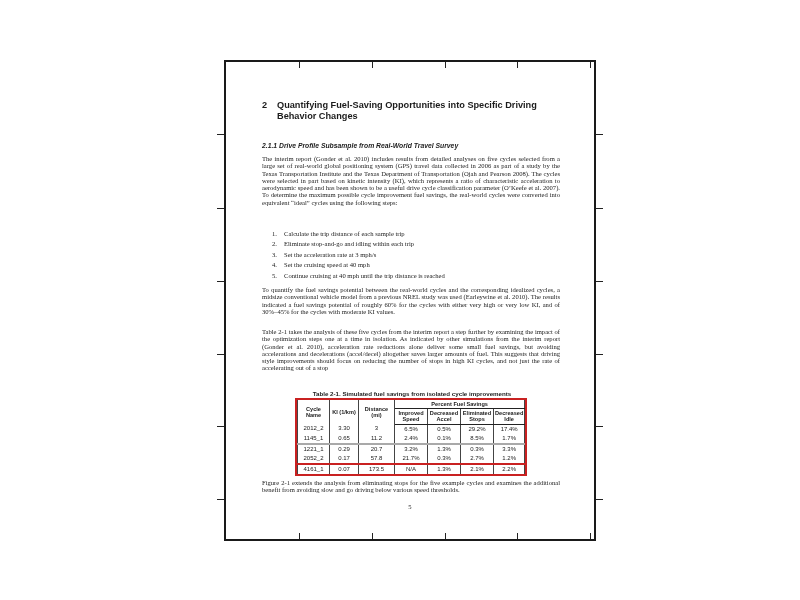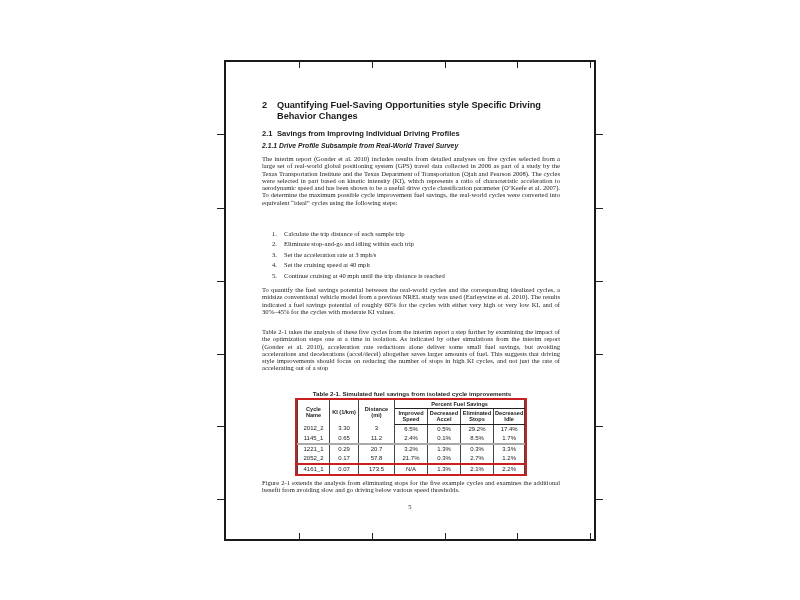--- a/index.html
+++ b/index.html
@@ -58,25 +58,21 @@
     <span class="tick h" style="left:-9px;top:437px;"></span>
     <span class="tick h" style="right:-9px;top:72px;"></span>
     <span class="tick h" style="right:-9px;top:146px;"></span>
     <span class="tick h" style="right:-9px;top:219px;"></span>
     <span class="tick h" style="right:-9px;top:292px;"></span>
     <span class="tick h" style="right:-9px;top:364px;"></span>
     <span class="tick h" style="right:-9px;top:437px;"></span>
 
     <div class="h1">
       <span class="num">2</span>
-      <span>Quantifying Fuel-Saving Opportunities style Specific Driving Behavior Changes</span>
-    </div>
-    <div class="h2">
-      <span class="num">2.1</span>
-      <span>Savings from Improving Individual Driving Profiles</span>
+      <span>Quantifying Fuel-Saving Opportunities into Specific Driving Behavior Changes</span>
     </div>
     <div class="h3">
       <span class="num">2.1.1</span>
       <span>Drive Profile Subsample from Real-World Travel Survey</span>
     </div>
 
     <div class="para" id="para1">The interim report (Gonder et al. 2010) includes results from detailed analyses on five cycles selected from a large set of real-world global positioning system (GPS) travel data collected in 2006 as part of a study by the Texas Transportation Institute and the Texas Department of Transportation (Ojah and Pearson 2008). The cycles were selected in part based on kinetic intensity (KI), which represents a ratio of characteristic acceleration to aerodynamic speed and has been shown to be a useful drive cycle classification parameter (O’Keefe et al. 2007). To determine the maximum possible cycle improvement fuel savings, the real-world cycles were converted into equivalent “ideal” cycles using the following steps:</div>
 
     <div class="steps">
       <div class="step">

